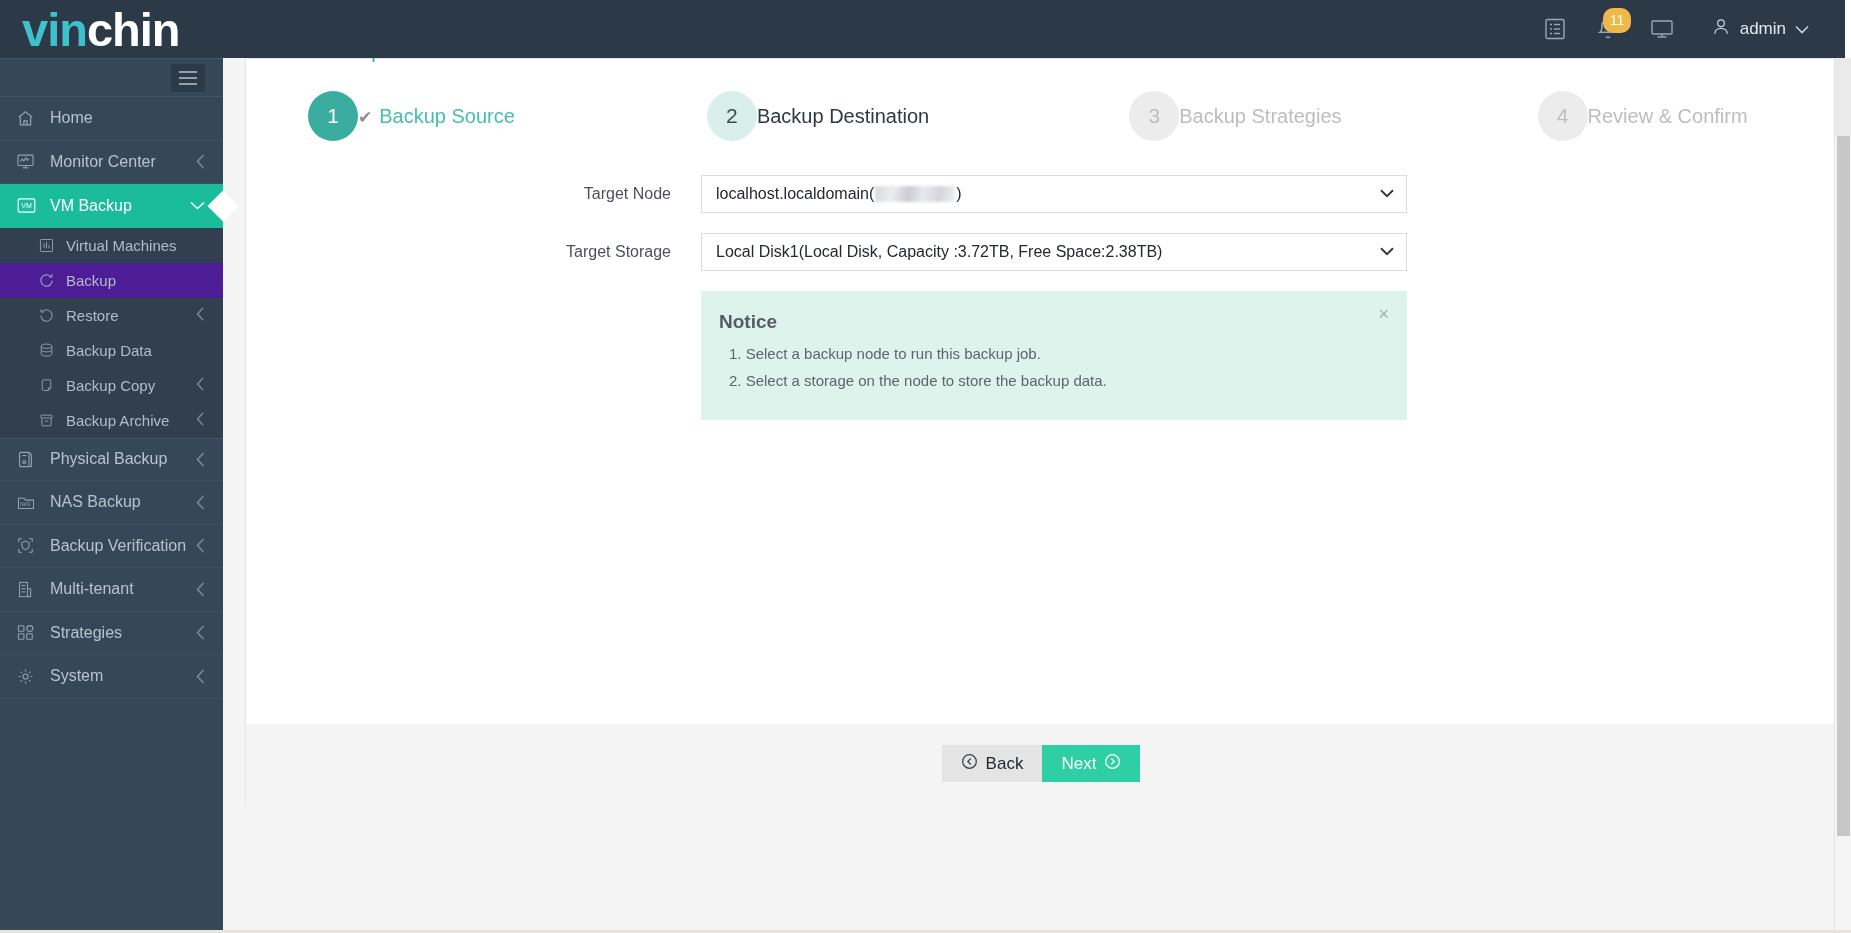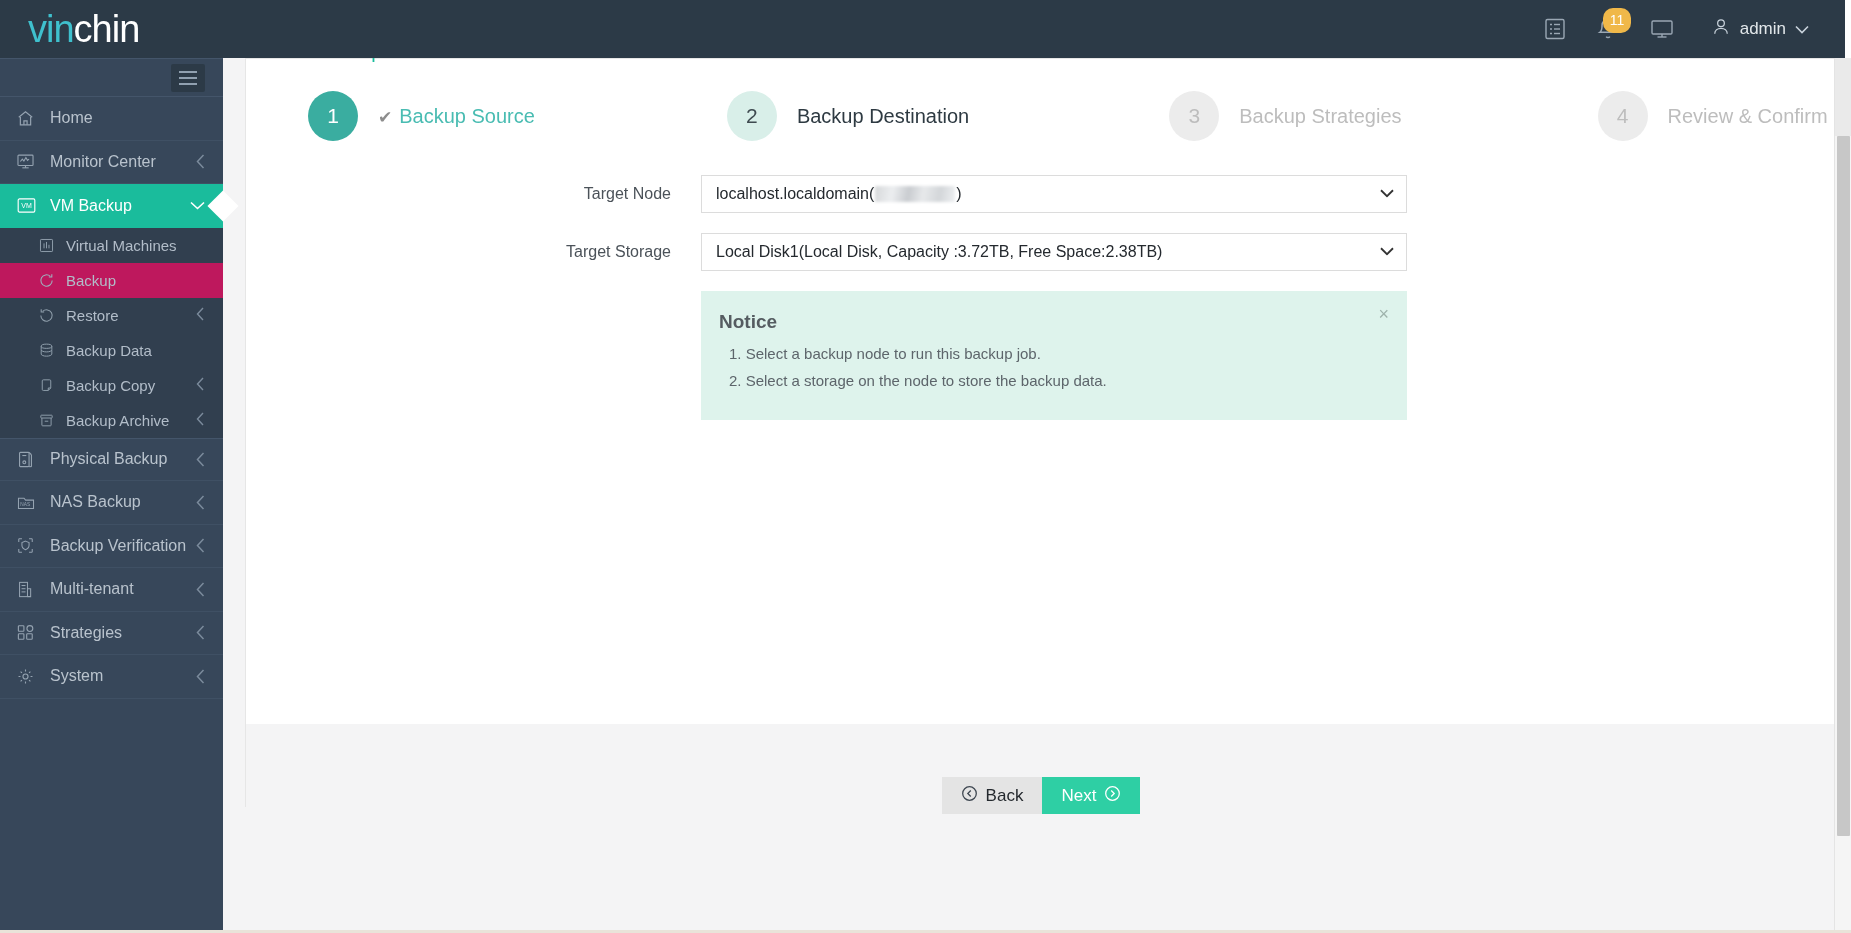--- a/index.html
+++ b/index.html
@@ -11,22 +11,22 @@
   }
   body { position: relative; }
 
   
   #topbar {
     position: absolute; top: 0; left: 0; width: 1845px; height: 58px;
     background: #2c3a47; z-index: 40;
     display: flex; align-items: center;
   }
   #logo {
-    width: 265px; padding-left: 28px;
-    font-size: 38px; font-weight: normal; letter-spacing: -1px;
+    width: 265px; padding-left: 22px;
+    font-size: 47px; font-weight: bold; letter-spacing: -1px;
     line-height: 1;
   }
   #logo .t1 { color: #3fc0cd; }
   #logo .t2 { color: #ffffff; }
 
   #hdr-right {
     margin-left: auto; display: flex; align-items: center;
     padding-right: 30px; gap: 0px;
   }
   .hdr-btn {
@@ -89,21 +89,21 @@
     width: 22px; height: 22px; background: #fff;
   }
   .sub-item {
     display: flex; align-items: center; height: 35px;
     padding-left: 38px; color: #b2bdc9; font-size: 15px;
     background: #313f4f; cursor: pointer; position: relative;
   }
   .sub-item .ico { width: 26px; display: flex; align-items: center; flex: none; }
   .sub-item .lbl { flex: 1; padding-left: 2px; }
   .sub-item .chev { margin-right: 18px; color: #7b8b9c; font-size: 14px; }
-  .sub-item.sel { background: #be185d; }
+  .sub-item.sel { background: #4c1d95; }
   .sep-top { border-top: 1px solid #44556a; }
 
   
   #main {
     position: absolute; top: 0; left: 223px; right: 6px; bottom: 0;
     background: #f4f4f5; overflow: hidden;
   }
   #page-title-row {
     position: absolute; top: 40px; left: 22px;
     display: flex; align-items: center; gap: 8px;
@@ -117,21 +117,21 @@
   #card-inner { padding-top: 8px; }
   #steps-row {
     display: flex; align-items: center; padding: 24px 0 18px 62px;
   }
   .step { display: flex; align-items: center; }
   .step .circle {
     width: 50px; height: 50px; border-radius: 50%;
     display: flex; align-items: center; justify-content: center;
     font-size: 21px; flex: none;
   }
-  .step .txt { margin-left: 20px; font-size: 20px; white-space: nowrap; }
+  .step .txt { font-size: 20px; white-space: nowrap; }
   .step .check { margin-right: 7px; color: #8d8d8d; font-size: 17px; }
   .step.done .circle { background: #3aada0; color: #fff; }
   .step.done .txt { color: #49bcb2; }
   .step.current .circle { background: #d9efe9; color: #3f4a50; }
   .step.current .txt { color: #2e3a42; }
   .step.todo .circle { background: #ececec; color: #bdbdbd; }
   .step.todo .txt { color: #bdbdbd; }
   .step-gap-1 { width: 192px; }
   .step-gap-2 { width: 200px; }
   .step-gap-3 { width: 196px; }
@@ -187,21 +187,20 @@
     height: 83px; background: #f4f4f5;
     border-left: 1px solid #e6e6e6; border-right: 1px solid #e6e6e6;
     display: flex; align-items: flex-start; justify-content: center;
     padding-top: 21px;
   }
   .btn {
     height: 37px; display: inline-flex; align-items: center;
     gap: 8px; font-size: 17px; padding: 0 19px;
     border: none; cursor: pointer;
     font-family: "Liberation Sans", sans-serif;
-    margin-top: 32px;
   }
   #btn-back { background: #e4e4e4; color: #24292e; }
   #btn-next { background: #2ecfa4; color: #fff; }
 
   
   #scrollbar {
     position: absolute; top: 58px; right: 0; width: 17px; bottom: 0;
     background: #f5f5f5; border-left: 1px solid #e4e4e4; z-index: 50;
   }
   #scroll-thumb {

